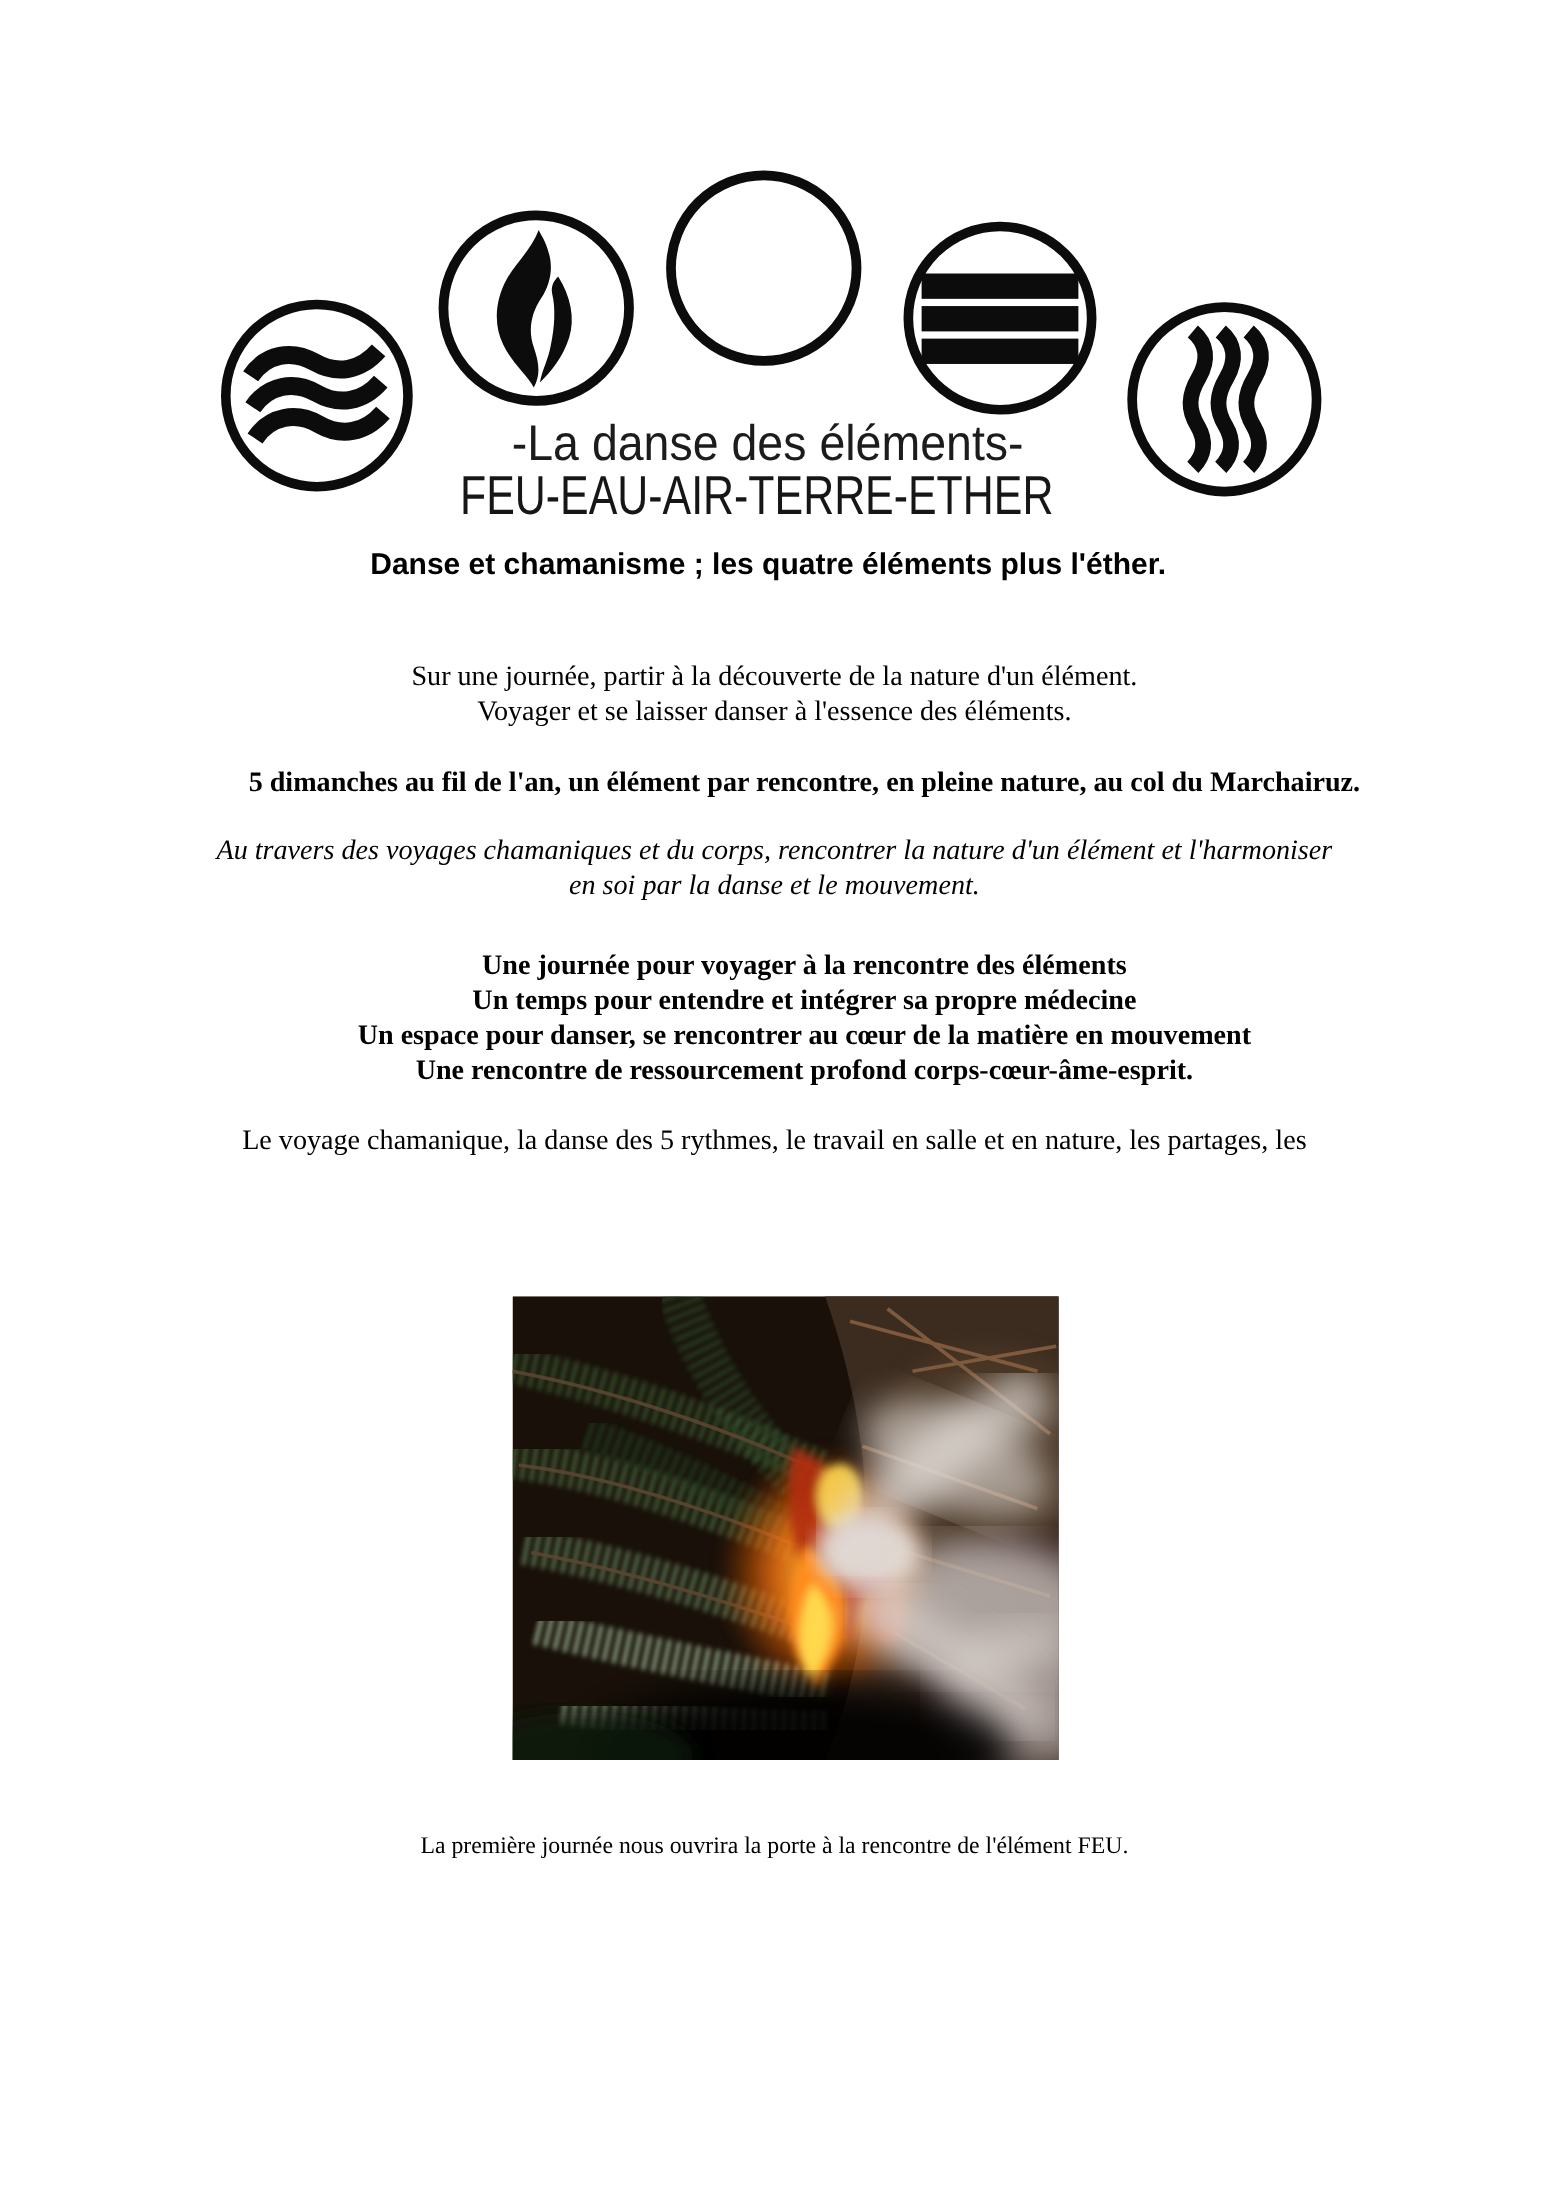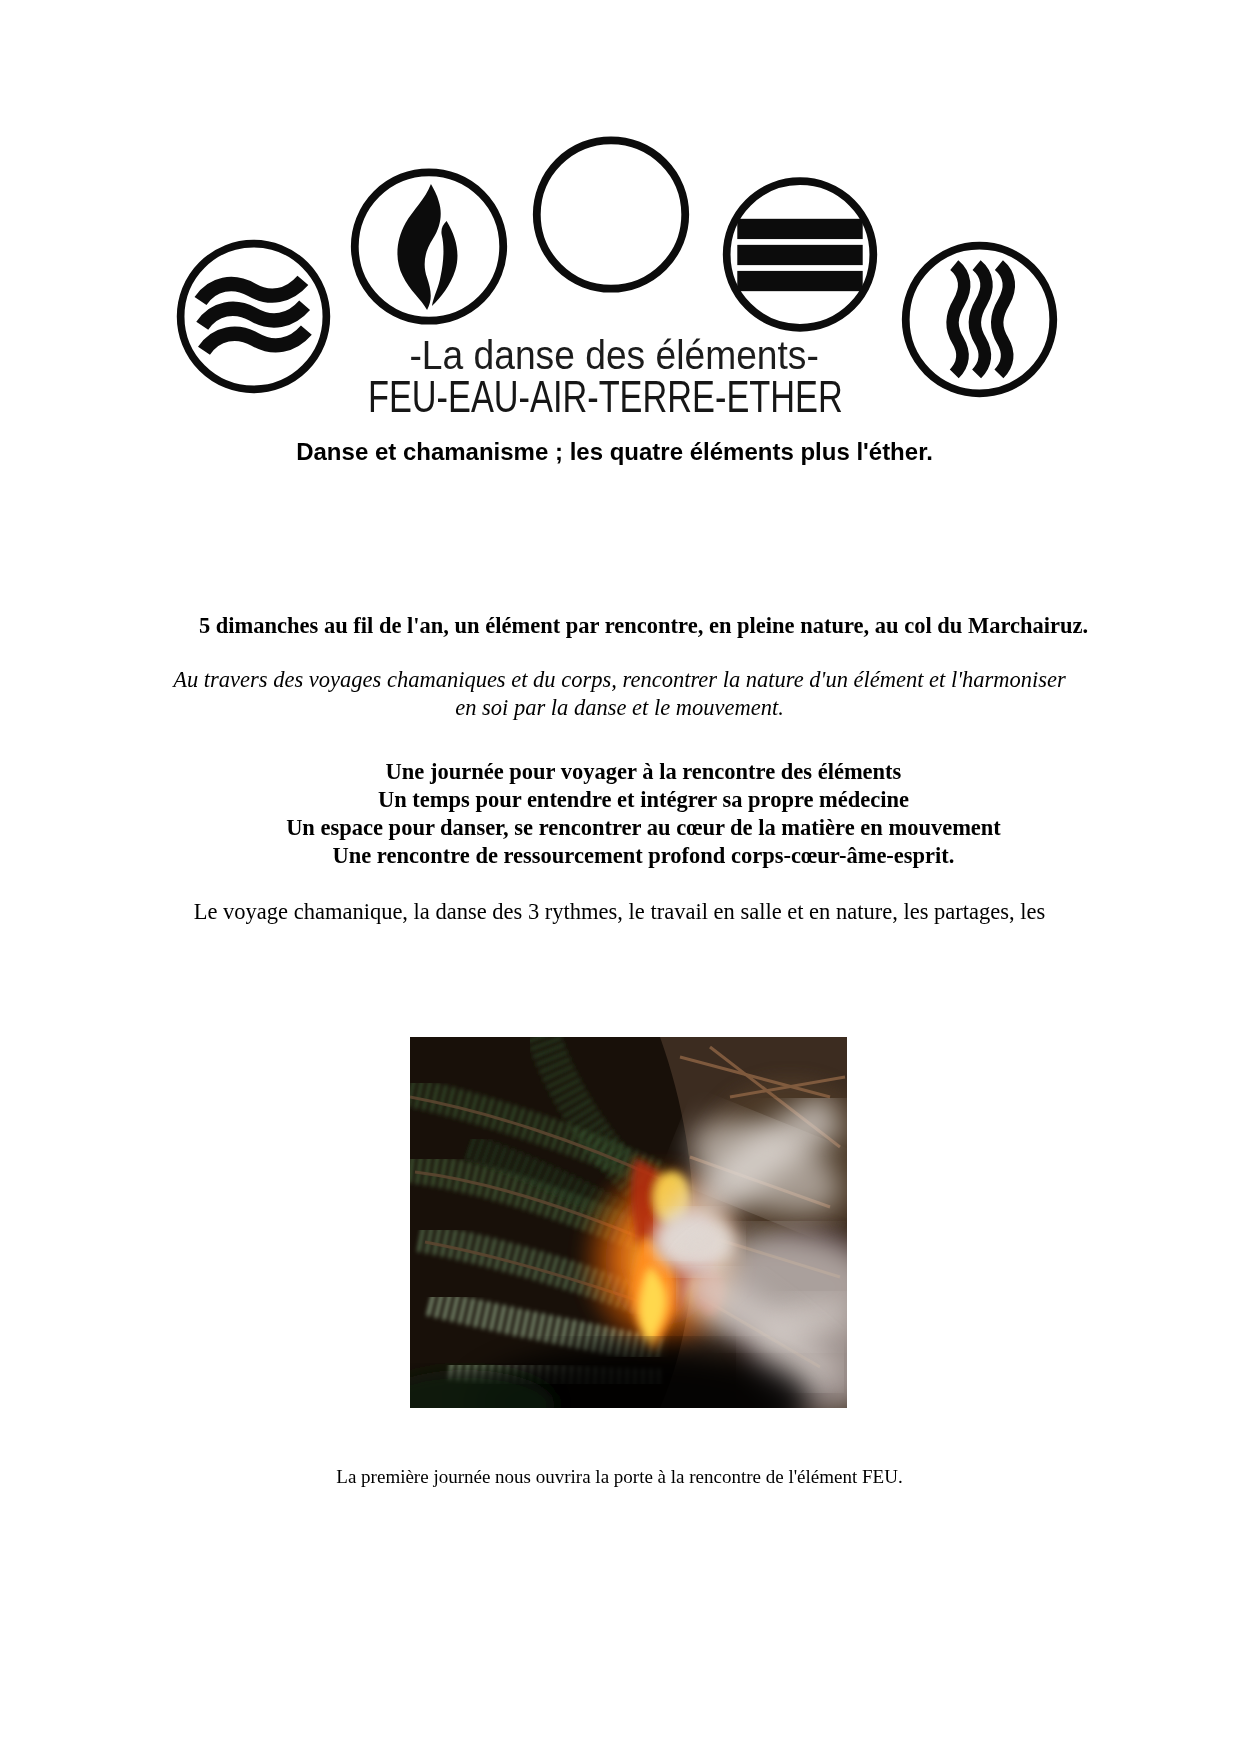--- a/index.html
+++ b/index.html
@@ -105,37 +105,41 @@
 
   <div class="abs centerline logo-title" style="top:333px; left:-5px;">
     <span class="squeeze93">-La danse des éléments-</span>
   </div>
   <div class="abs centerline logo-elements" style="top:372px; left:-14px;">
     <span class="squeeze78">FEU-EAU-AIR-TERRE-ETHER</span>
   </div>
 
   <div class="abs centerline tagline" style="top:438px; left:-5px;">Danse et chamanisme ; les quatre éléments plus l'éther.</div>
 
+  <div class="abs centerline body-text" style="top:527px;">
+    <div>Sur une journée, partir à la découverte de la nature d'un élément.</div>
+    <div>Voyager et se laisser danser à l'essence des éléments.</div>
+  </div>
 
   <div class="abs centerline body-text bold" style="top:612px;">5 dimanches au fil de l'an, un élément par rencontre, en pleine nature, au col du Marchairuz.</div>
 
   <div class="abs centerline body-text bold" style="top:758px;">
     <div>Une journée pour voyager à la rencontre des éléments</div>
     <div>Un temps pour entendre et intégrer sa propre médecine</div>
     <div>Un espace pour danser, se rencontrer au cœur de la matière en mouvement</div>
     <div>Une rencontre de ressourcement profond corps-cœur-âme-esprit.</div>
   </div>
 
   <div class="abs centerline body-text italic" style="top:666px;">
     <div>Au travers des voyages chamaniques et du corps, rencontrer la nature d'un élément et l'harmoniser</div>
     <div>en soi par la danse et le mouvement.</div>
   </div>
 
   <div class="abs centerline body-text" style="top:898px;">
-    <div>Le voyage chamanique, la danse des 3 rythmes, le travail en salle et en nature, les partages, les</div>
+    <div>Le voyage chamanique, la danse des 5 rythmes, le travail en salle et en nature, les partages, les</div>
   </div>
 
   <div class="photo-frame">
     <svg width="437" height="371" viewBox="0 0 437 371">
       <defs>
         <radialGradient id="glow" cx="50%" cy="50%" r="50%">
           <stop offset="0%" stop-color="#ffd24a"></stop>
           <stop offset="45%" stop-color="#ff7c12" stop-opacity="0.95"></stop>
           <stop offset="100%" stop-color="#ff5a00" stop-opacity="0"></stop>
         </radialGradient>

